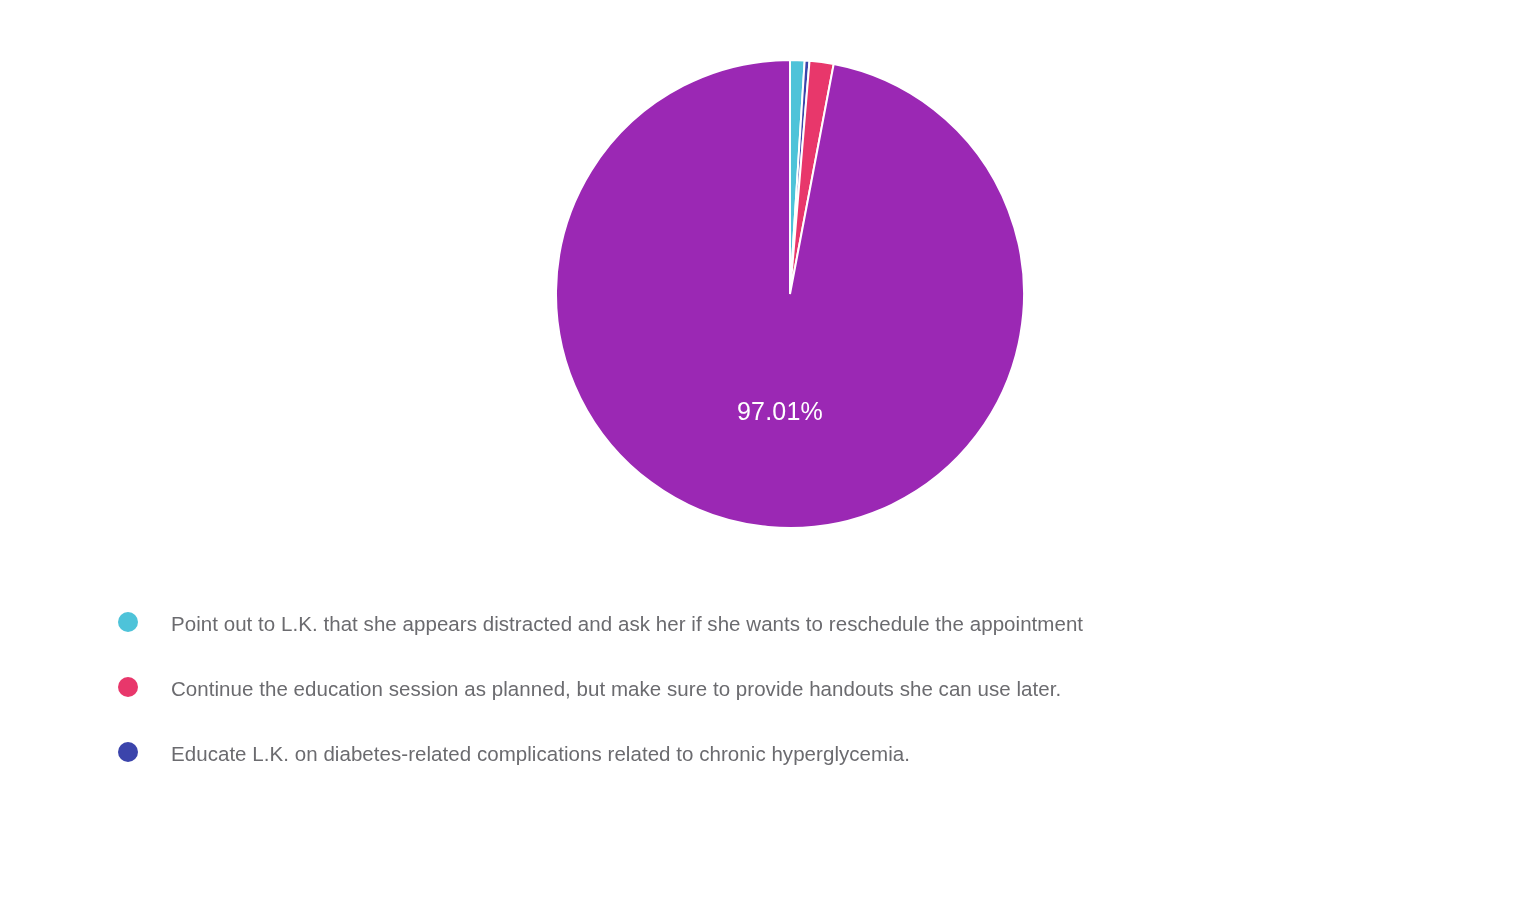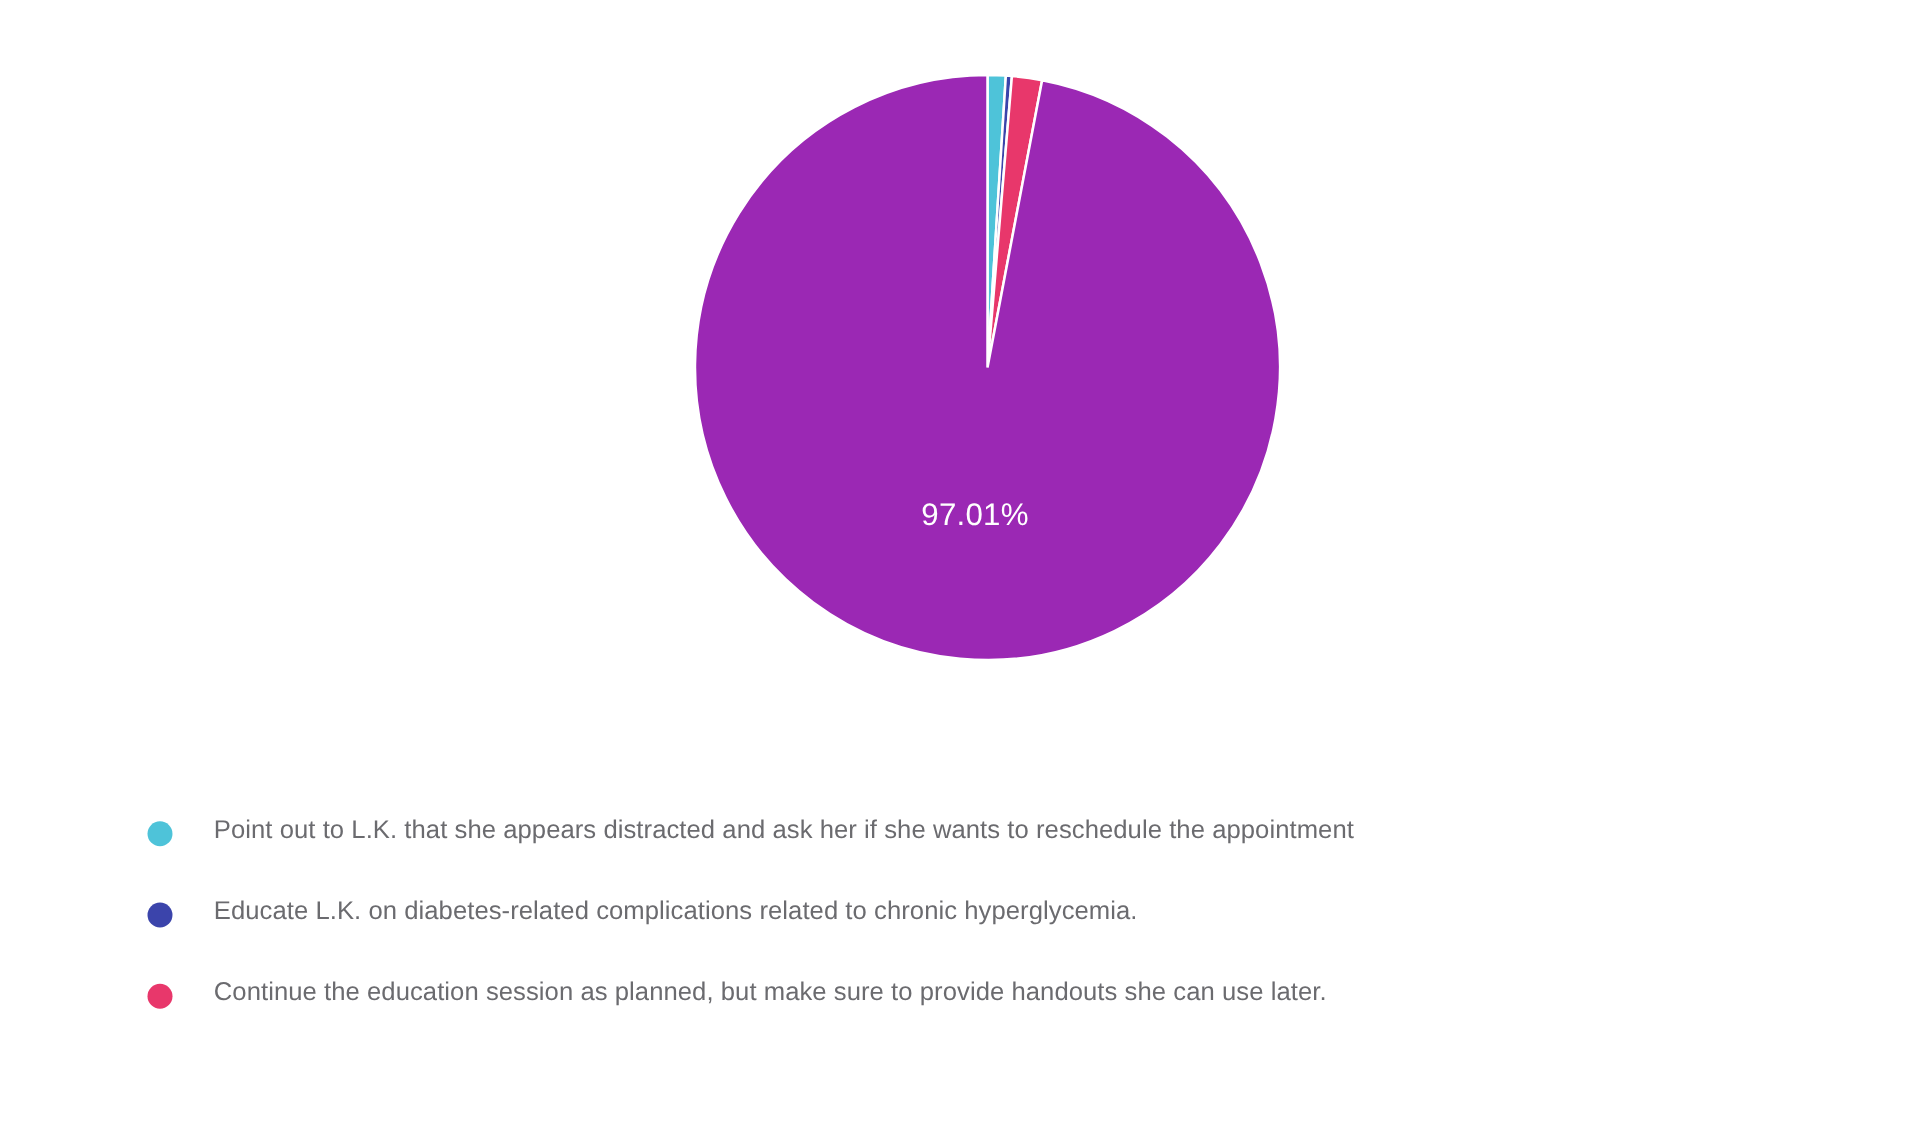--- a/index.html
+++ b/index.html
@@ -48,21 +48,21 @@
 
   
   .legend {
     position: absolute;
     left: 118px;
     top: 612px;
     width: 1350px;
   }
   .legend-row {
     display: flex;
-    align-items: flex-end;
+    align-items: flex-start;
     height: 65px;
   }
   .legend-swatch {
     width: 20px;
     height: 20px;
     border-radius: 50%;
     flex: 0 0 20px;
   }
   .legend-label {
     margin-left: 33px;
@@ -90,22 +90,22 @@
       <text id="pie-main-label" class="slice-label" x="780" y="413">97.01%</text>
     </svg>
   </div>
 
   <div class="legend" id="legend">
       <div class="legend-row">
         <span class="legend-swatch" style="background: rgb(78, 195, 217);"></span>
         <span class="legend-label">Point out to L.K. that she appears distracted and ask her if she wants to reschedule the appointment</span>
       </div>
       <div class="legend-row">
+        <span class="legend-swatch" style="background: rgb(232, 55, 107);"></span>
+        <span class="legend-label">Continue the education session as planned, but make sure to provide handouts she can use later.</span>
+      </div>
+      <div class="legend-row">
         <span class="legend-swatch" style="background: rgb(59, 68, 171);"></span>
         <span class="legend-label">Educate L.K. on diabetes-related complications related to chronic hyperglycemia.</span>
-      </div>
-      <div class="legend-row">
-        <span class="legend-swatch" style="background: rgb(232, 55, 107);"></span>
-        <span class="legend-label">Continue the education session as planned, but make sure to provide handouts she can use later.</span>
       </div>
     </div>
 
 </div>
 
 </body></html>

